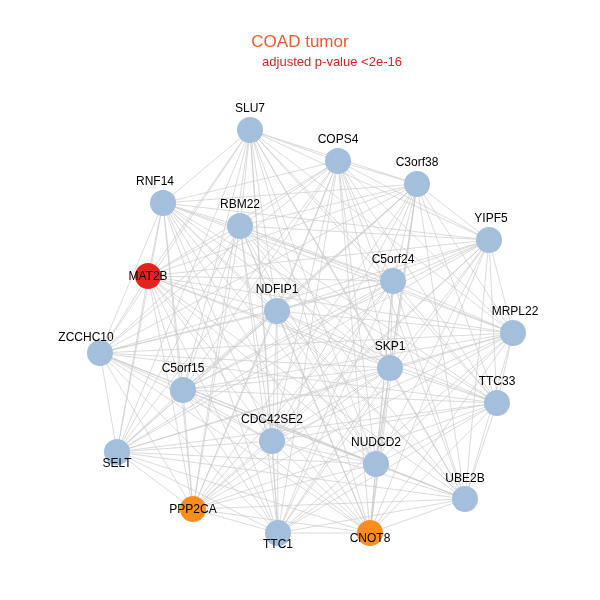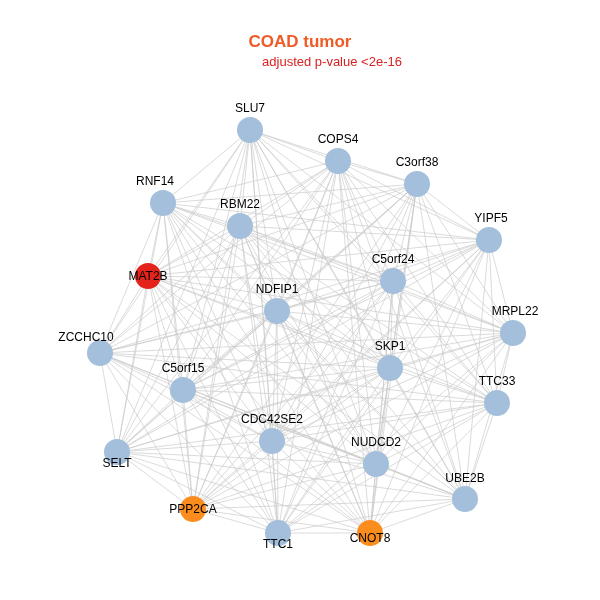--- a/index.html
+++ b/index.html
@@ -15,21 +15,21 @@
     background: #ffffff;
     overflow: hidden;
   }
   .plot-title {
     position: absolute;
     top: 32px;
     left: 0;
     width: 600px;
     text-align: center;
     font-size: 17px;
-    font-weight: bold;
+    font-weight: normal;
   }
   .plot-subtitle {
     position: absolute;
     top: 54px;
     left: 0;
     width: 600px;
     text-align: center;
     font-size: 13px;
     font-weight: normal;
   }

